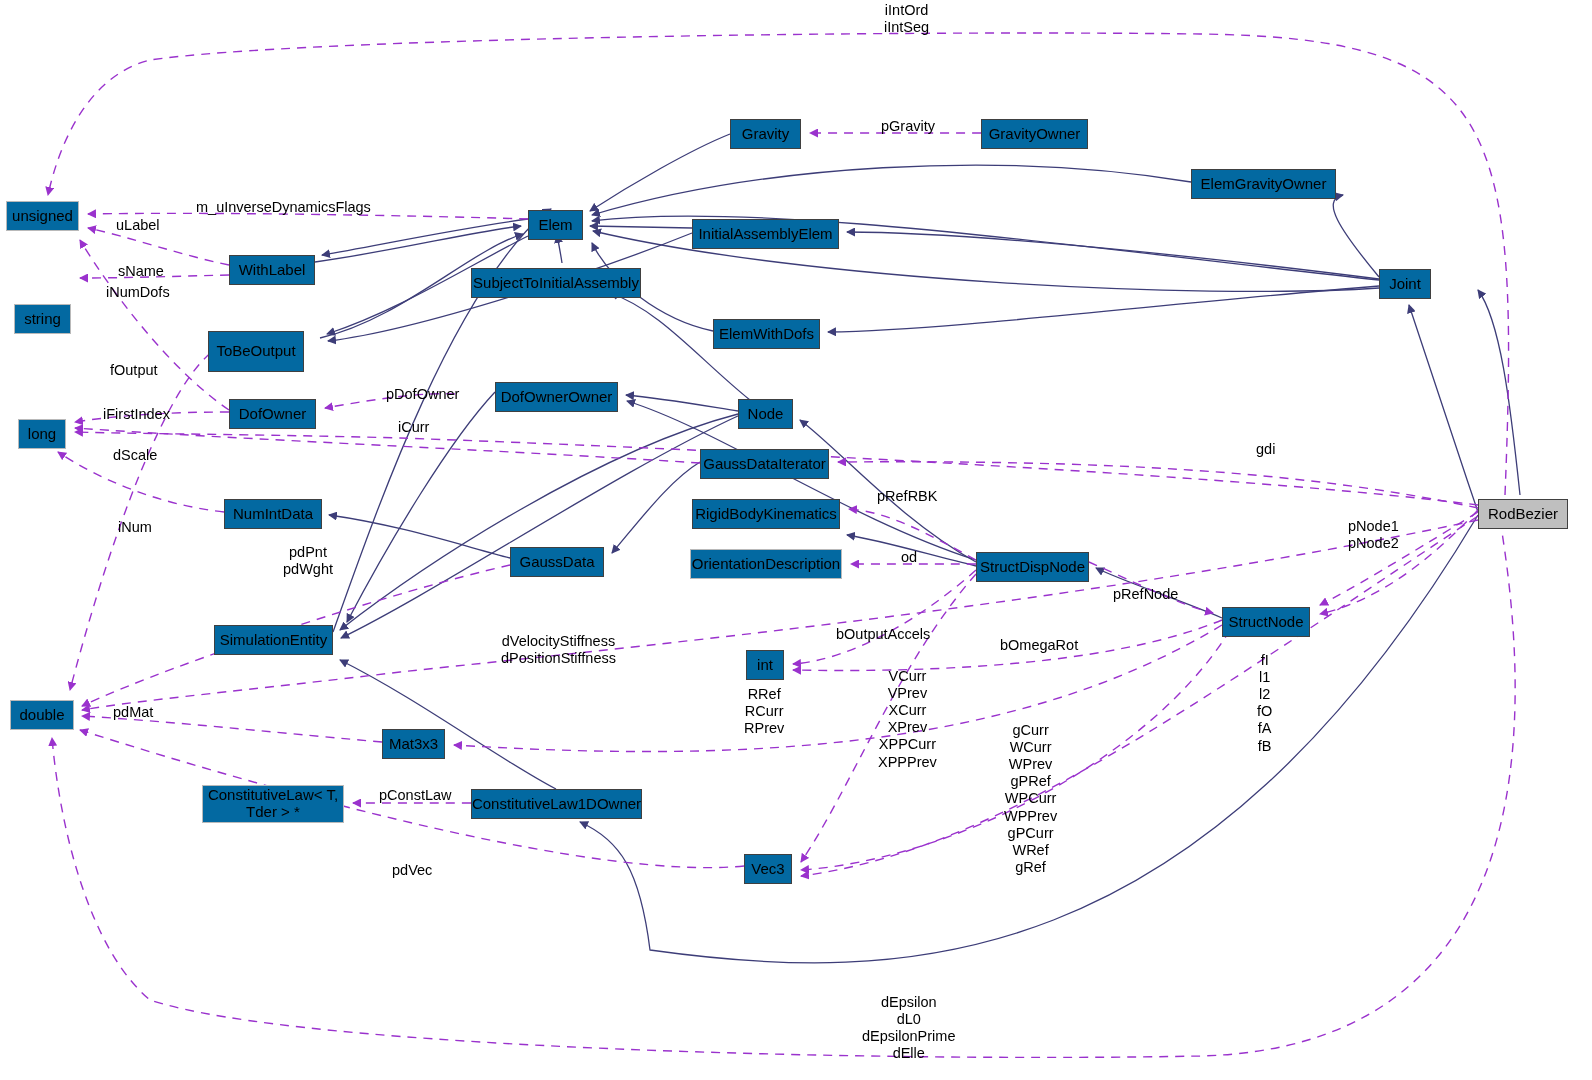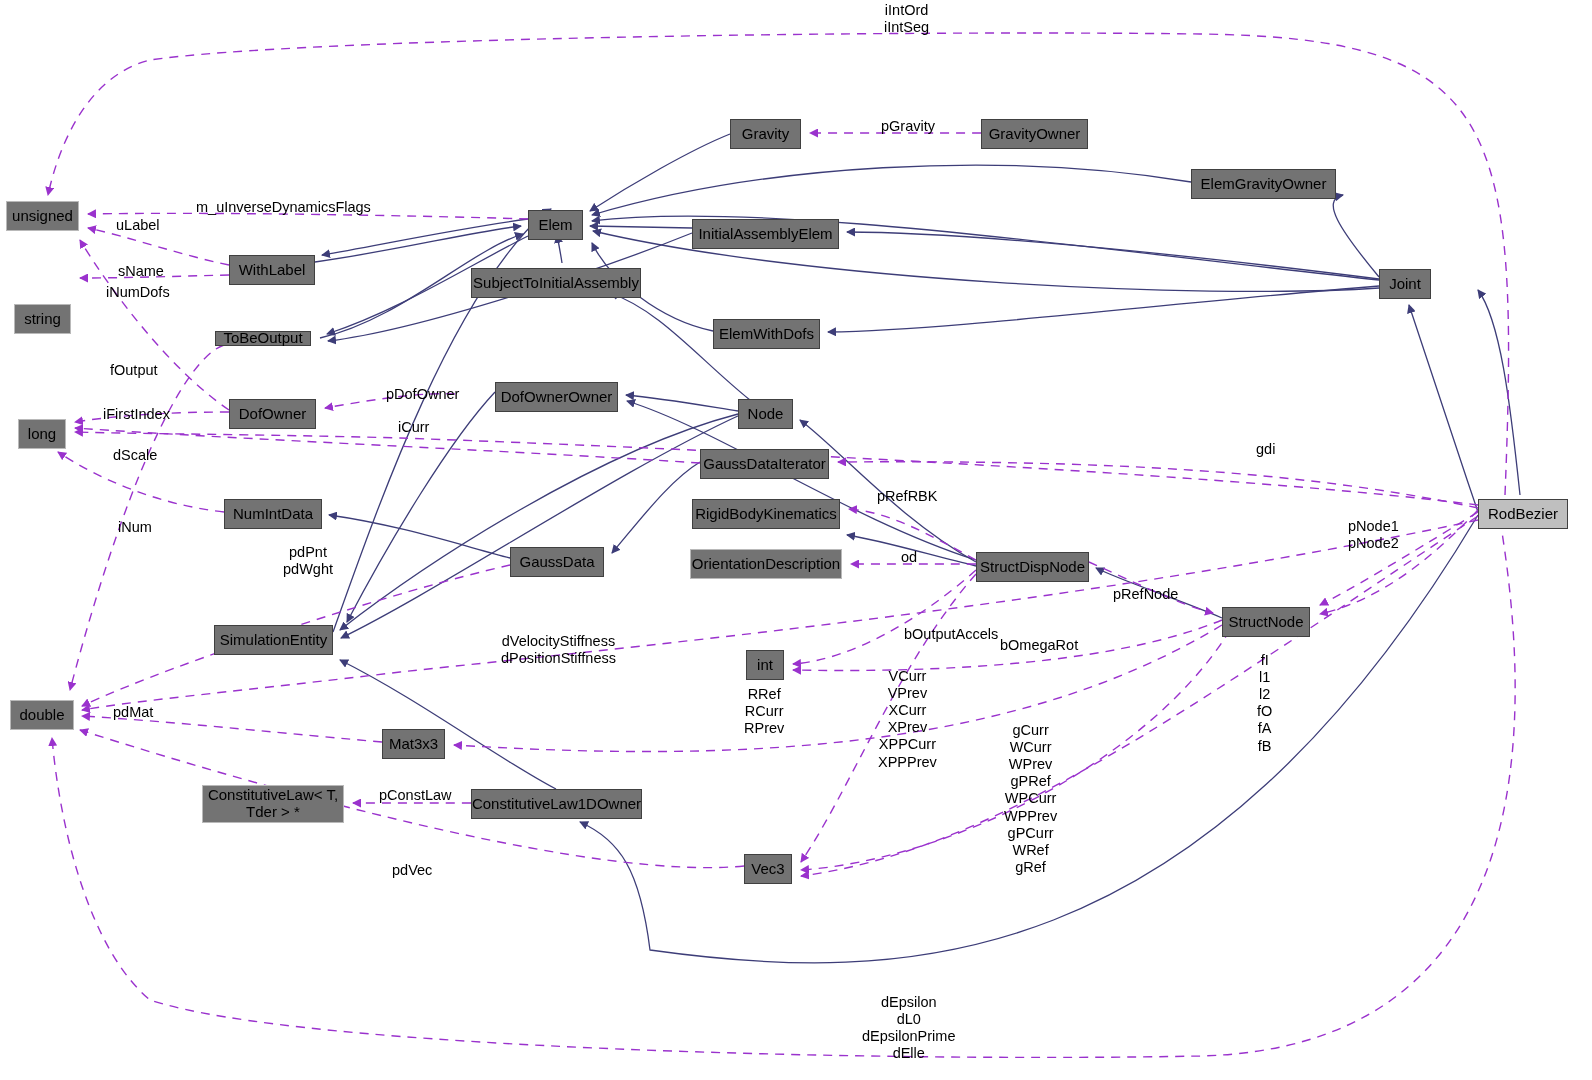--- a/index.html
+++ b/index.html
@@ -20,21 +20,21 @@
     position: absolute;
     left: 0;
     top: 0;
     width: 1592px;
     height: 1080px;
     pointer-events: none;
   }
   .node {
     position: absolute;
     box-sizing: border-box;
-    background: #737373;
+    background: #0369a1;
     border: 1px solid #404040;
     display: flex;
     align-items: center;
     justify-content: center;
     text-align: center;
     font-size: 15px;
     color: #000000;
     line-height: 1.12;
     white-space: pre;
     z-index: 5;
@@ -186,21 +186,21 @@
       <path d="M1478,516 C1200,700 1000,850 801,876"></path>
     </g>
   </svg>
 
   <div class="node builtin" style="left:6px;  top:201px; width:73px;  height:30px;">unsigned</div>
   <div class="node builtin" style="left:14px; top:264px; width:57px;  height:30px;margin-top:40px;">string</div>
   <div class="node builtin" style="left:18px; top:419px; width:48px;  height:30px;">long</div>
   <div class="node builtin" style="left:10px; top:700px; width:64px;  height:30px;">double</div>
 
   <div class="node" style="left:229px; top:255px; width:86px;  height:30px;">WithLabel</div>
-  <div class="node" style="left:215px; top:331px; width:96px;  height:15px;">ToBeOutput</div>
+  <div class="node" style="left:208px; top:331px; width:96px;  height:41px;">ToBeOutput</div>
   <div class="node" style="left:229px; top:399px; width:87px;  height:30px;">DofOwner</div>
   <div class="node" style="left:224px; top:499px; width:98px;  height:30px;">NumIntData</div>
   <div class="node" style="left:214px; top:625px; width:119px; height:30px;">SimulationEntity</div>
   <div class="node builtin" style="left:202px; top:785px; width:142px; height:38px;">ConstitutiveLaw&lt; T,
 Tder &gt; *</div>
 
   <div class="node" style="left:382px; top:729px; width:63px;  height:30px;">Mat3x3</div>
 
   <div class="node" style="left:528px; top:210px; width:55px;  height:30px;">Elem</div>
   <div class="node" style="left:471px; top:268px; width:170px; height:30px;">SubjectToInitialAssembly</div>
@@ -241,21 +241,21 @@
   <div class="edge-label" style="left:118px;  top:519px;">iNum</div>
   <div class="edge-label" style="left:877px;  top:488px;">pRefRBK</div>
   <div class="edge-label" style="left:251px;  top:544px;margin-left:32px;">pdPnt
 pdWght</div>
   <div class="edge-label" style="left:901px;  top:549px;">od</div>
   <div class="edge-label" style="left:1348px; top:518px;">pNode1
 pNode2</div>
   <div class="edge-label" style="left:1113px; top:586px;">pRefNode</div>
   <div class="edge-label" style="left:501px;  top:633px;">dVelocityStiffness
 dPositionStiffness</div>
-  <div class="edge-label" style="left:904px;  top:626px;">bOutputAccels</div>
+  <div class="edge-label" style="left:836px;  top:626px;">bOutputAccels</div>
   <div class="edge-label" style="left:1000px; top:637px;">bOmegaRot</div>
   <div class="edge-label" style="left:744px;  top:686px;">RRef
 RCurr
 RPrev</div>
   <div class="edge-label" style="left:878px;  top:668px;">VCurr
 VPrev
 XCurr
 XPrev
 XPPCurr
 XPPPrev</div>

